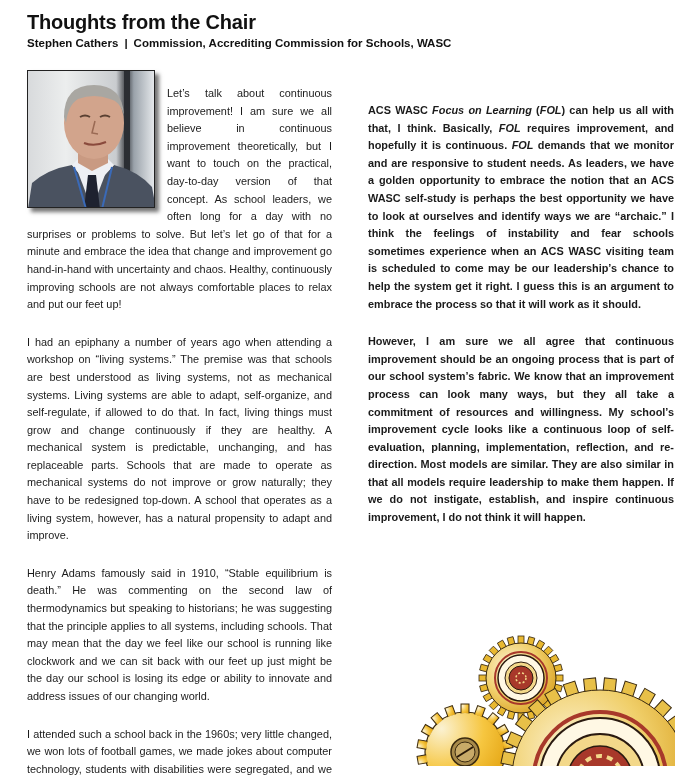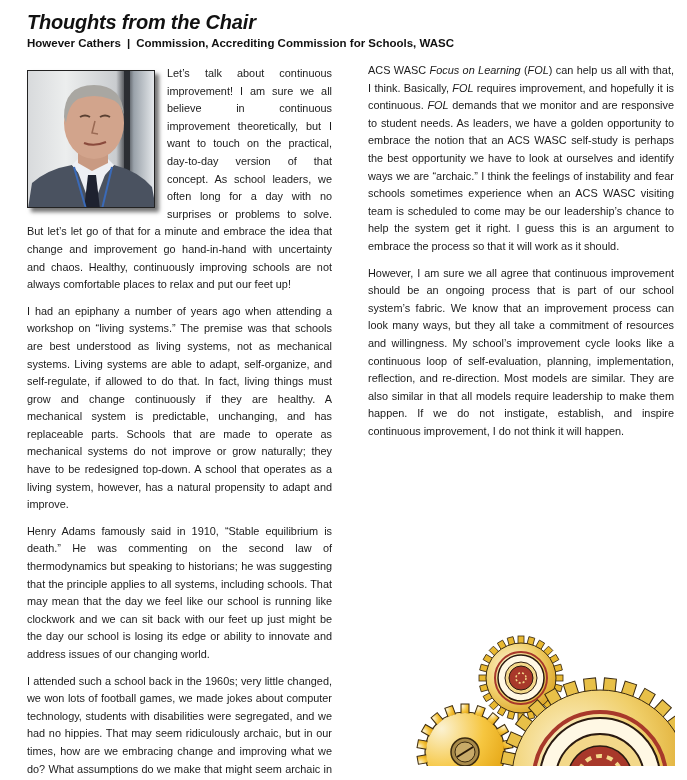--- a/index.html
+++ b/index.html
@@ -1,46 +1,46 @@
 <!DOCTYPE html>
 <html><head>
 <meta charset="utf-8">
 <style>
   * { box-sizing: border-box; margin: 0; padding: 0; }
   html, body { width: 687px; height: 780px; background: #ffffff; overflow: hidden; }
   body { position: relative; font-family: "Liberation Sans", sans-serif; color: #1b1b1b; }
 
   .header { position: absolute; left: 27px; top: 10px; }
-  .title { font-size: 20px; font-weight: bold; color: #111; letter-spacing: -0.2px; line-height: 24px; font-style: italic; }
+  .title { font-size: 20px; font-weight: bold; color: #111; letter-spacing: -0.2px; line-height: 24px; }
   .byline { font-size: 11.5px; font-weight: bold; color: #111; line-height: 16px; margin-top: 1px; white-space: nowrap; }
   .byline .sep { padding: 0 6px; }
 
   .col { position: absolute; font-size: 10.9px; line-height: 17.6px; text-align: justify; }
   .col-left { left: 27px; top: 65px; width: 305px; }
-  .col-right { left: 368px; top: 62px; width: 306px; }
-  .col p { margin-bottom: 9px; }
+  .col-right { left: 368px; top: 82px; width: 306px; font-weight: bold; }
+  .col p { margin-bottom: 9px; margin-top: 20px; }
 
   .photo {
     float: left; width: 128px; height: 138px; margin: 5px 12px 4px 0;
     border: 1px solid #222;
     box-shadow: 4px 4px 4px rgba(0,0,0,0.55);
     background: linear-gradient(90deg, #d8dadc 0%, #eceeee 30%, #c9cccf 70%, #3a3d42 78%, #9aa2aa 84%, #e4e7ea 100%);
     position: relative; overflow: hidden;
   }
   .photo svg { position: absolute; left: 0; top: 0; }
 
   .gears { position: absolute; left: 395px; top: 625px; width: 280px; height: 141px; overflow: hidden; }
 </style>
 </head>
 <body>
 
 <div class="header">
   <div class="title">Thoughts from the Chair</div>
   <div class="byline">
-    <span>However Cathers</span><span class="sep">|</span><span>Commission, Accrediting Commission for Schools, WASC</span>
+    <span>Stephen Cathers</span><span class="sep">|</span><span>Commission, Accrediting Commission for Schools, WASC</span>
   </div>
 </div>
 
 <div class="col col-left">
   <div class="photo">
     <svg width="128" height="138" viewBox="0 0 128 138">
 
       <rect x="96" y="0" width="6" height="138" fill="#2b2e33"></rect>
 
       <path d="M0 138 L4 112 Q20 98 44 94 L64 118 L86 94 Q110 100 124 116 L128 138 Z" fill="#4a5260"></path>

